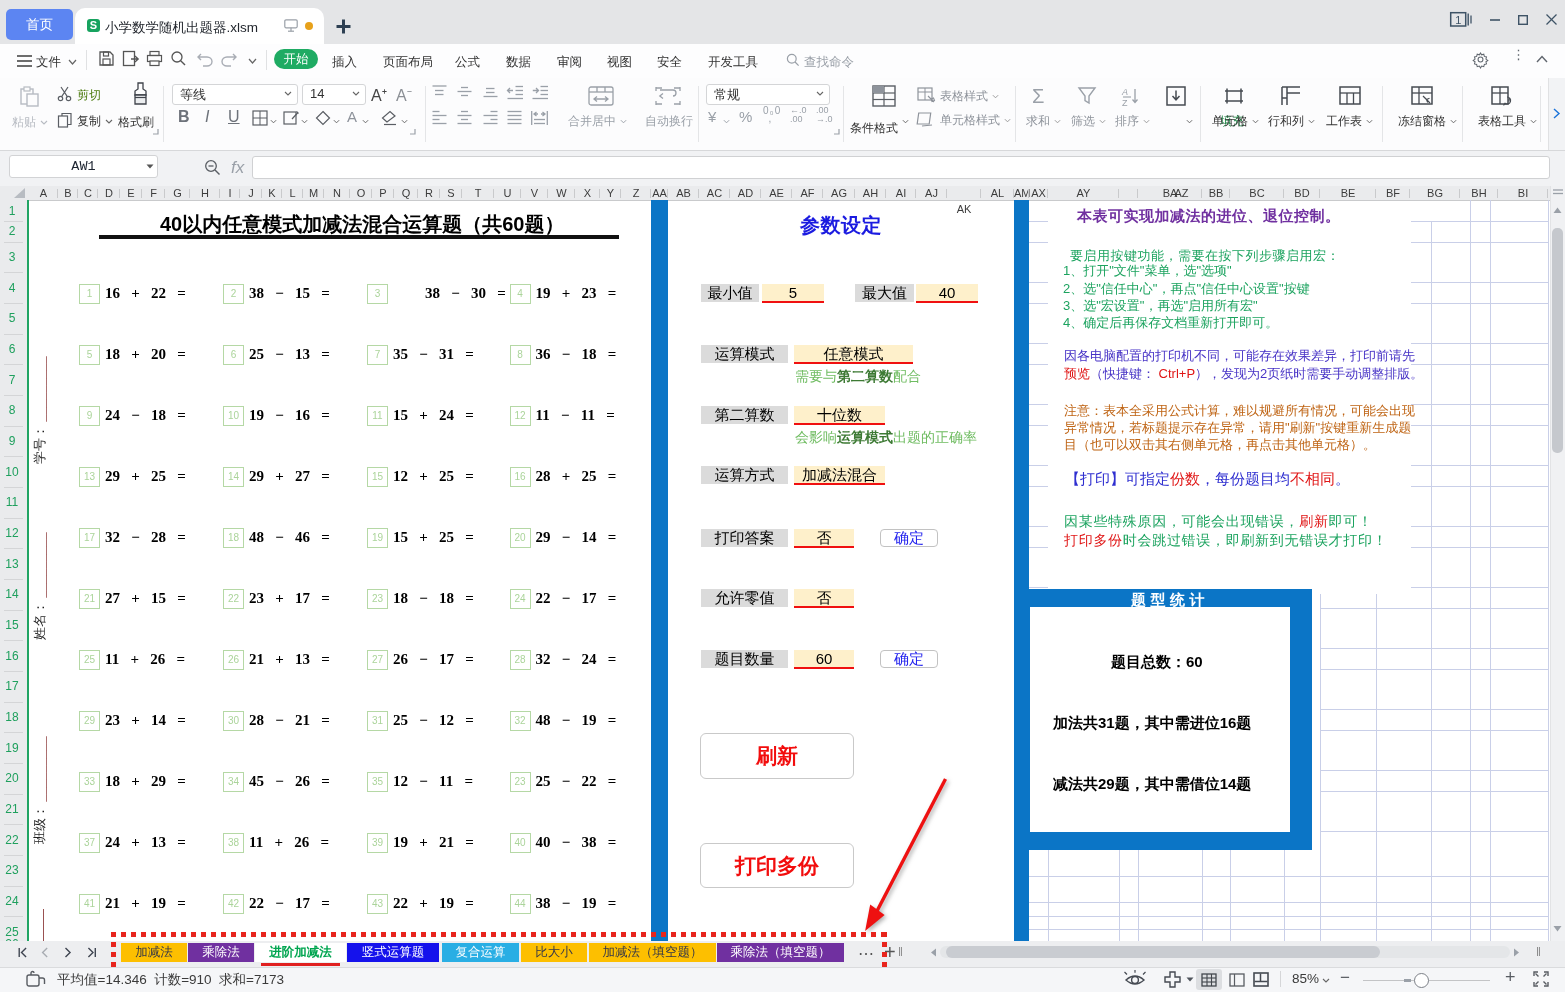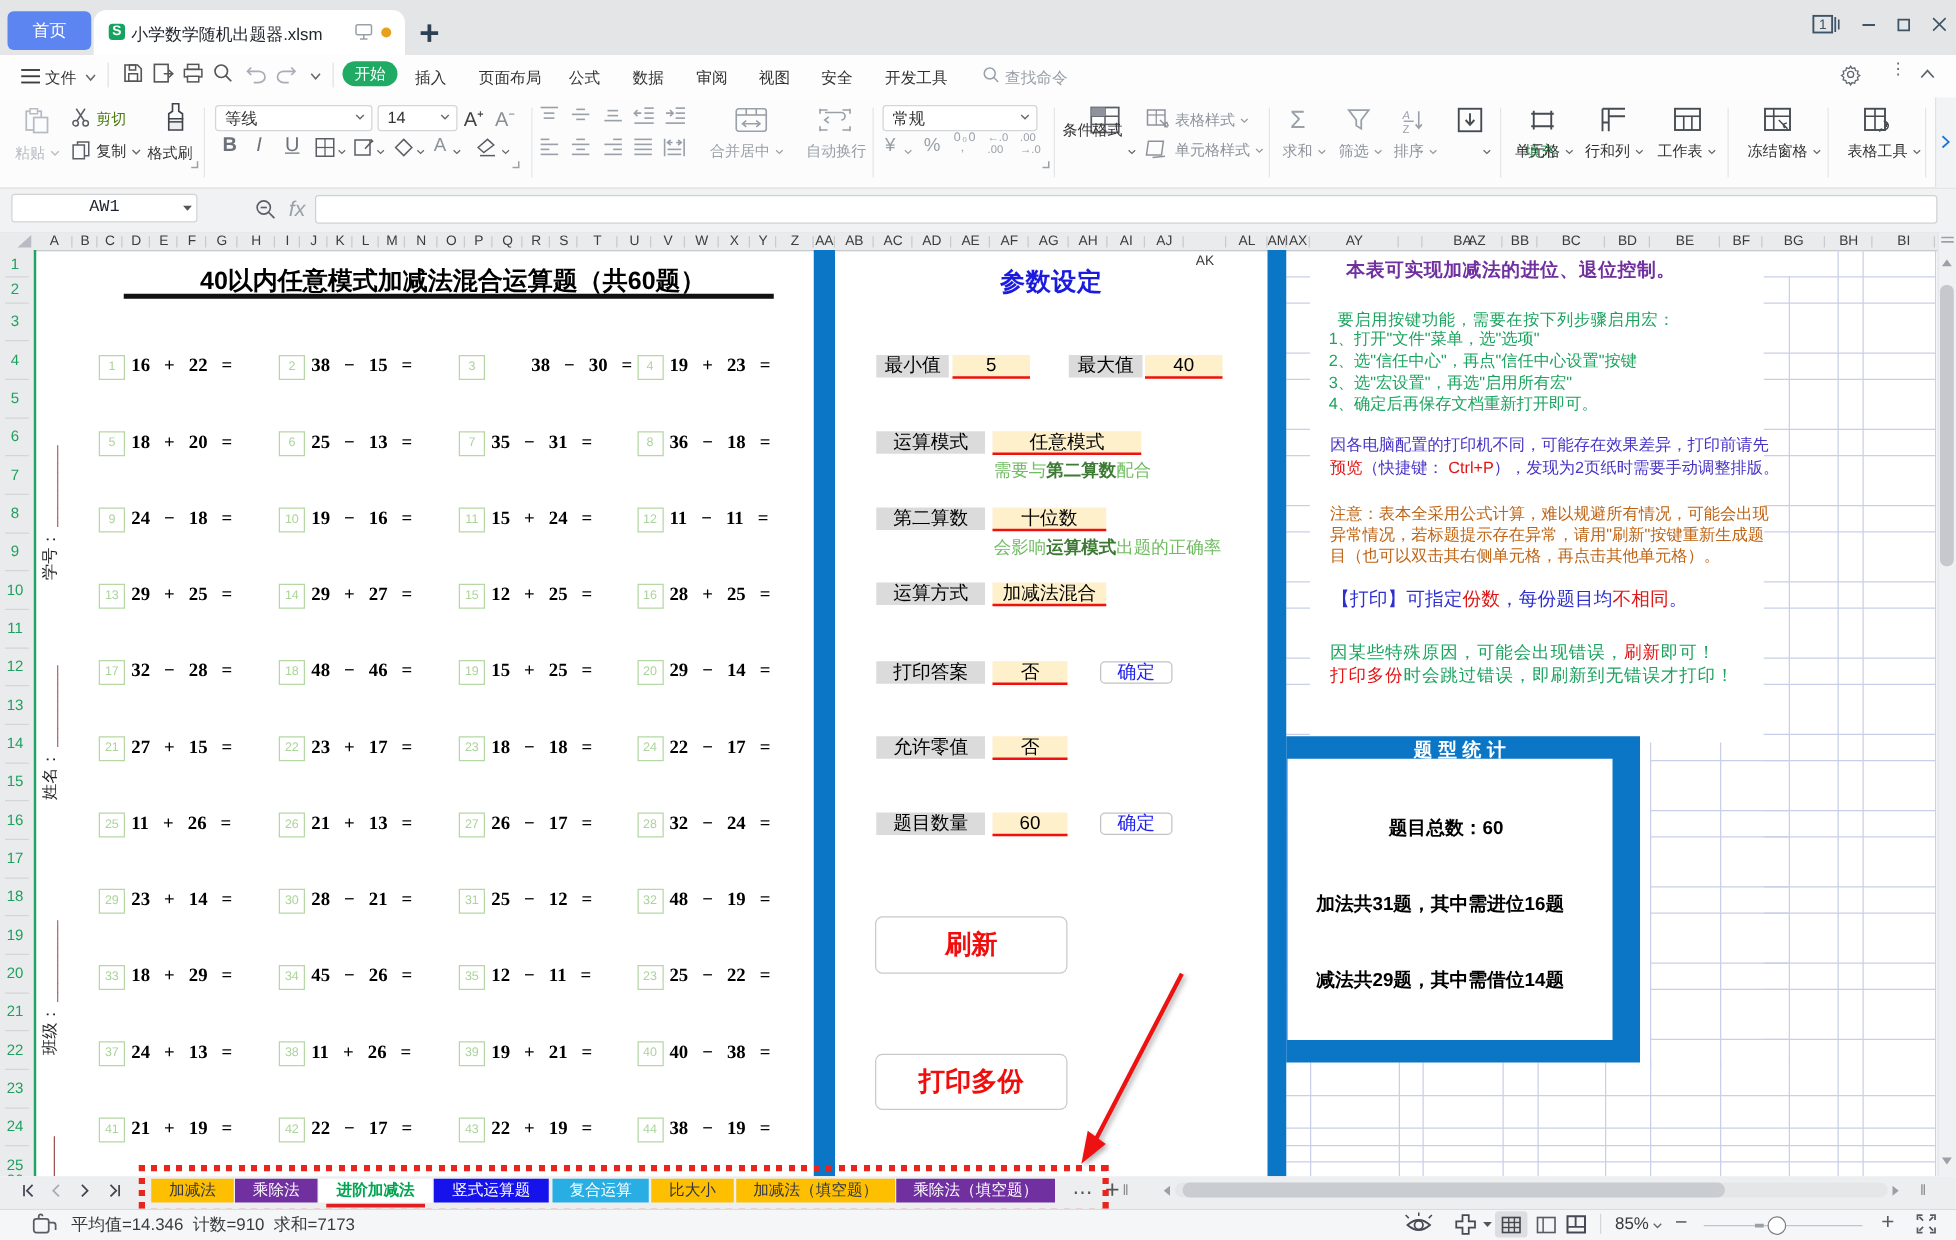--- a/index.html
+++ b/index.html
@@ -299,21 +299,21 @@
 <div class="abs" style="left:763px;top:107px;font-size:10px;color:#9aa0a8;line-height:8px;letter-spacing:1px;white-space:nowrap;">0₀0<br> 	,</div>
 <div class="abs" style="left:790px;top:106px;font-size:9px;color:#9aa0a8;line-height:9px;white-space:nowrap;">←.0<br>.00</div>
 <div class="abs" style="left:816px;top:106px;font-size:9px;color:#9aa0a8;line-height:9px;white-space:nowrap;">.00<br>→.0</div>
 <svg style="left:872px;top:85px" width="24" height="22" viewBox="0 0 24 22">
     <rect x="1" y="1" width="22" height="20" fill="none" stroke="#5a5e64" stroke-width="1.4"></rect>
     <line x1="1" y1="8" x2="23" y2="8" stroke="#5a5e64" stroke-width="1.2"></line>
     <line x1="1" y1="14.5" x2="23" y2="14.5" stroke="#5a5e64" stroke-width="1.2"></line>
     <line x1="12" y1="1" x2="12" y2="21" stroke="#5a5e64" stroke-width="1.2"></line>
     <rect x="1" y="1" width="11" height="7" fill="#8e939b"></rect>
   </svg>
-<div class="abs" style="left:850px;top:96px;font-size:12px;color:#333;white-space:nowrap;">条件格式</div>
+<div class="abs" style="left:850px;top:120px;font-size:12px;color:#333;white-space:nowrap;">条件格式</div>
 <svg style="left:902px;top:119px" width="7" height="5" viewBox="0 0 8 5">
     <polyline points="1,1 4,4 7,1" fill="none" stroke="#666" stroke-width="1.1"></polyline>
   </svg>
 <svg style="left:917px;top:87px" width="18" height="16" viewBox="0 0 18 16">
     <rect x="1" y="1" width="14" height="12" fill="none" stroke="#8e939b" stroke-width="1.2"></rect>
     <line x1="1" y1="5" x2="15" y2="5" stroke="#8e939b" stroke-width="1"></line>
     <line x1="8" y1="1" x2="8" y2="13" stroke="#8e939b" stroke-width="1"></line>
     <path d="M11 9 l6 6 M14 12 l2.5 -1 1 2.5 -2.5 1z" stroke="#8e939b" stroke-width="1.1" fill="none"></path>
   </svg>
 <div class="abs" style="left:940px;top:88px;font-size:12px;color:#8e939b;white-space:nowrap;">表格样式</div>

